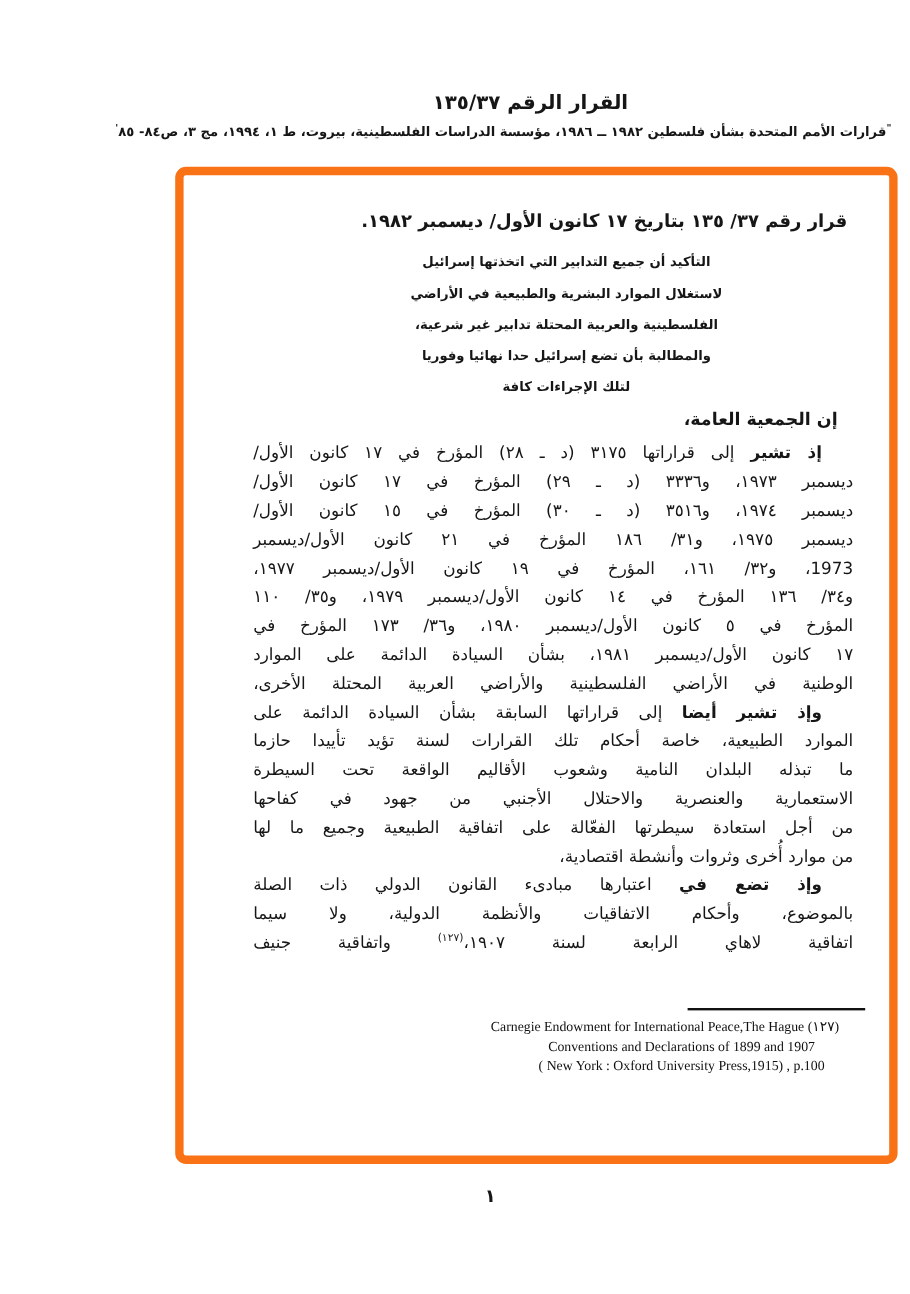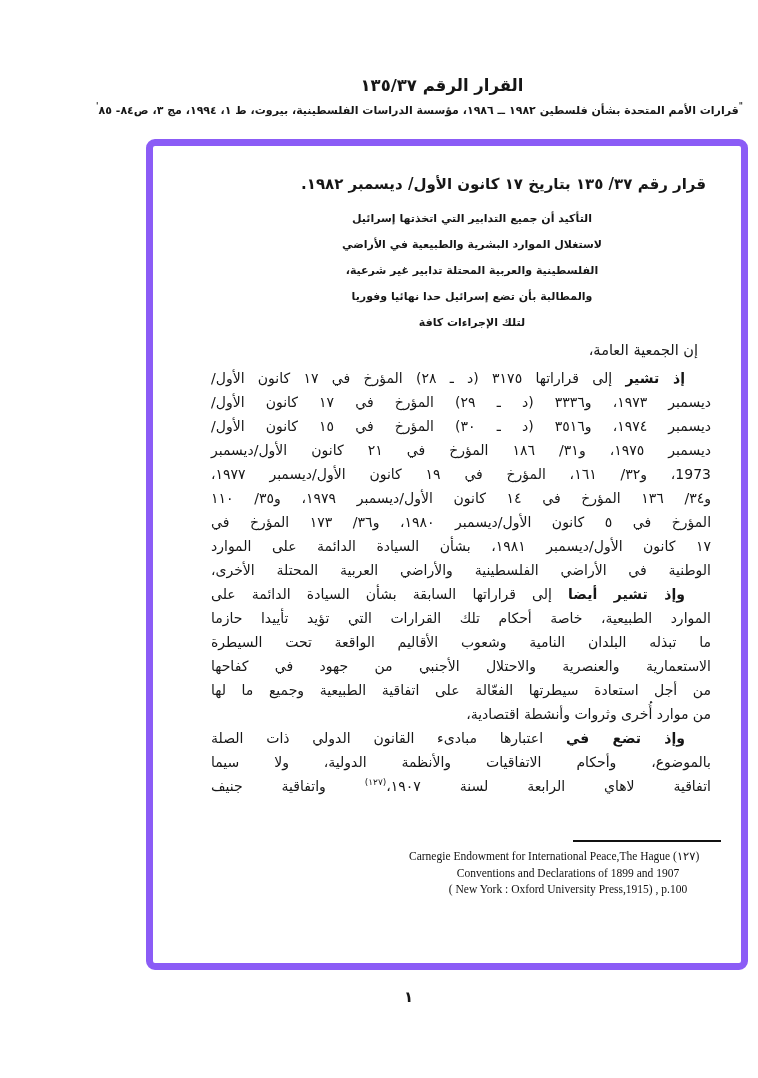--- a/index.html
+++ b/index.html
@@ -3,24 +3,24 @@
 <meta charset="utf-8">
 <style>
   html,body{margin:0;padding:0;background:#ffffff;}
   .page{position:relative;width:677px;height:1078px;background:#ffffff;overflow:hidden;
         font-family:"DejaVu Sans",sans-serif;color:#161616;direction:rtl;}
   .abs{position:absolute;}
   .hdr-title{top:76px;left:45px;right:0;text-align:center;font-size:16.5px;font-weight:bold;}
   .hdr-src{top:102px;left:0;right:0;text-align:center;font-size:11px;font-weight:bold;letter-spacing:0;}
   .hdr-src sup{font-size:8px;}
   .frame{left:65px;top:139px;width:602px;height:831px;box-sizing:border-box;
-         border:7px solid #8b5cf6;border-radius:9px;background:#ffffff;}
+         border:7px solid #f97316;border-radius:9px;background:#ffffff;}
   .res-title{top:29px;right:35px;left:12px;text-align:right;font-size:15px;font-weight:bold;}
   .subject{top:60px;right:30px;left:80px;text-align:center;font-size:11px;font-weight:bold;line-height:26px;}
-  .preamble{top:196px;right:43px;text-align:right;font-size:14.5px;font-weight:normal;white-space:nowrap;}
+  .preamble{top:196px;right:43px;text-align:right;font-size:14.5px;font-weight:bold;white-space:nowrap;}
   .para{right:30px;left:58px;font-size:14px;line-height:24px;}
   .para .ln{text-align:justify;text-align-last:justify;text-justify:inter-word;}
   .para .ln.short{text-align:right;text-align-last:right;}
   .para .ln.indent{text-indent:26px;}
   .p1{top:220px;} .p2{top:436px;} .p3{top:580px;}
   .fn-sup{font-size:9px;vertical-align:super;line-height:0;}
   .fn-rule{top:694px;right:20px;width:148px;height:2px;background:#111;}
   .fn{top:702px;right:14px;width:318px;font-family:"Liberation Serif",serif;
       font-size:11.5px;line-height:16.5px;color:#101010;}
   .fn .l1{text-align:left;direction:rtl;}
@@ -58,21 +58,21 @@
       <div class="ln">ديسمبر ١٩٧٥، و٣١/ ١٨٦ المؤرخ في ٢١ كانون الأول/ديسمبر</div>
       <div class="ln">1973، و٣٢/ ١٦١، المؤرخ في ١٩ كانون الأول/ديسمبر ١٩٧٧،</div>
       <div class="ln">و٣٤/ ١٣٦ المؤرخ في ١٤ كانون الأول/ديسمبر ١٩٧٩، و٣٥/ ١١٠</div>
       <div class="ln">المؤرخ في ٥ كانون الأول/ديسمبر ١٩٨٠، و٣٦/ ١٧٣ المؤرخ في</div>
       <div class="ln">١٧ كانون الأول/ديسمبر ١٩٨١، بشأن السيادة الدائمة على الموارد</div>
       <div class="ln">الوطنية في الأراضي الفلسطينية والأراضي العربية المحتلة الأخرى،</div>
     </div>
 
     <div class="abs para p2">
       <div class="ln indent"><b>وإذ تشير أيضا</b><span> إلى قراراتها السابقة بشأن السيادة الدائمة على</span></div>
-      <div class="ln">الموارد الطبيعية، خاصة أحكام تلك القرارات التي تؤيد تأييدا حازما</div>
+      <div class="ln">الموارد الطبيعية، خاصة أحكام تلك القرارات لسنة تؤيد تأييدا حازما</div>
       <div class="ln">ما تبذله البلدان النامية وشعوب الأقاليم الواقعة تحت السيطرة</div>
       <div class="ln">الاستعمارية والعنصرية والاحتلال الأجنبي من جهود في كفاحها</div>
       <div class="ln">من أجل استعادة سيطرتها الفعّالة على اتفاقية الطبيعية وجميع ما لها</div>
       <div class="ln short">من موارد أُخرى وثروات وأنشطة اقتصادية،</div>
     </div>
 
     <div class="abs para p3">
       <div class="ln indent"><b>وإذ تضع في</b><span> اعتبارها مبادىء القانون الدولي ذات الصلة</span></div>
       <div class="ln">بالموضوع، وأحكام الاتفاقيات والأنظمة الدولية، ولا سيما</div>
       <div class="ln"><span>اتفاقية لاهاي الرابعة لسنة ١٩٠٧،</span><span class="fn-sup">(١٢٧)</span><span> واتفاقية جنيف</span></div>

